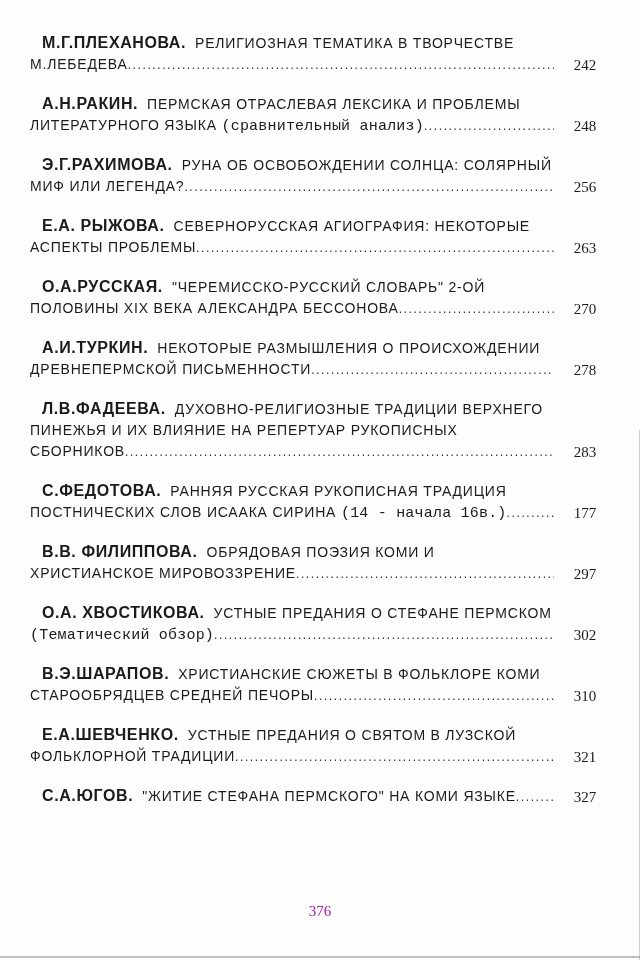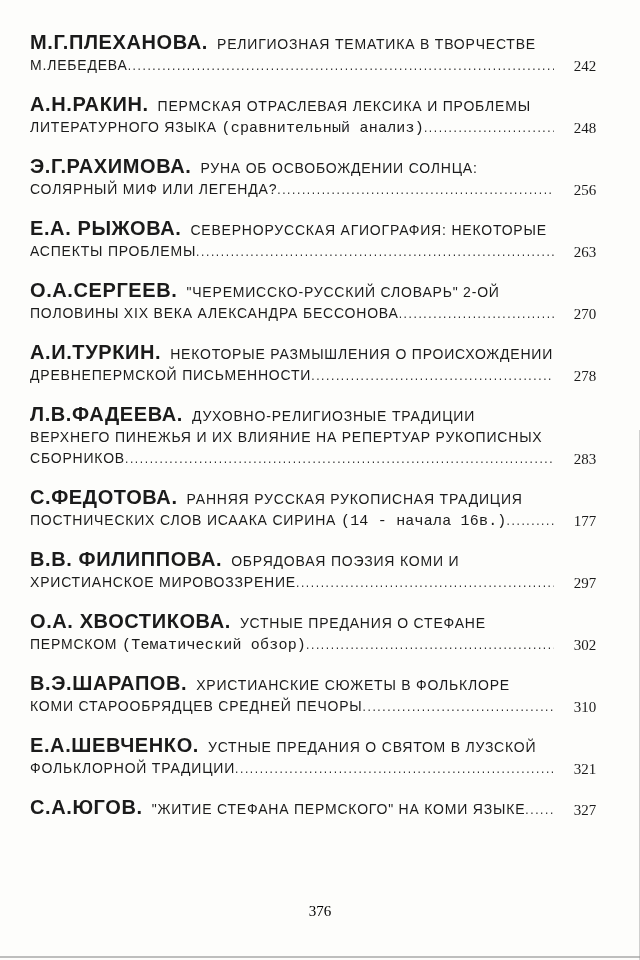--- a/index.html
+++ b/index.html
@@ -27,24 +27,25 @@
   .entry-text {
     flex: 1 1 auto;
     min-width: 0;
     overflow: hidden;
     font-size: 14px;
     line-height: 21px;
     letter-spacing: 0.8px;
   }
   .author {
     font-weight: bold;
-    font-size: 20px;
+    font-size: 16px;
     letter-spacing: 0.6px;
     margin-right: 9px;
     white-space: nowrap;
+    margin-left: 12px;
   }
   .title { font-size: 14px; }
   .serif {
     font-family: Liberation Mono, monospace;
     font-size: 15px;
     letter-spacing: 0.2px;
   }
   .dots {
     display: inline-block;
     width: 0;
@@ -63,21 +64,21 @@
     line-height: 21px;
   }
   .footer {
     position: absolute;
     left: 0;
     right: 0;
     bottom: 40px;
     text-align: center;
     font-family: "Liberation Serif", serif;
     font-size: 15px;
-    color: #000000;
+    color: #a21caf;
   }
   .scan-edge-bottom {
     position: absolute;
     left: 0;
     right: 0;
     bottom: 2px;
     height: 2px;
     background: #8a8a8a;
     opacity: 0.55;
   }
@@ -119,21 +120,21 @@
 
   <div class="entry">
     <div class="entry-text">
       <span class="author">Е.А. РЫЖОВА.</span><span class="title"><span>СЕВЕРНОРУССКАЯ АГИОГРАФИЯ: НЕКОТОРЫЕ АСПЕКТЫ ПРОБЛЕМЫ</span></span><span class="dots">..........................................................................................................................................................................</span>
     </div>
     <div class="pagenum">263</div>
   </div>
 
   <div class="entry">
     <div class="entry-text">
-      <span class="author">О.А.СЕРГЕЕВ.</span><span class="title"><span>"ЧЕРЕМИССКО-РУССКИЙ СЛОВАРЬ" 2-ОЙ ПОЛОВИНЫ XIX ВЕКА АЛЕКСАНДРА БЕССОНОВА</span></span><span class="dots">..........................................................................................................................................................................</span>
+      <span class="author">О.А.РУССКАЯ.</span><span class="title"><span>"ЧЕРЕМИССКО-РУССКИЙ СЛОВАРЬ" 2-ОЙ ПОЛОВИНЫ XIX ВЕКА АЛЕКСАНДРА БЕССОНОВА</span></span><span class="dots">..........................................................................................................................................................................</span>
     </div>
     <div class="pagenum">270</div>
   </div>
 
   <div class="entry">
     <div class="entry-text">
       <span class="author">А.И.ТУРКИН.</span><span class="title"><span>НЕКОТОРЫЕ РАЗМЫШЛЕНИЯ О ПРОИСХОЖДЕНИИ ДРЕВНЕПЕРМСКОЙ ПИСЬМЕННОСТИ</span></span><span class="dots">..........................................................................................................................................................................</span>
     </div>
     <div class="pagenum">278</div>
   </div>

